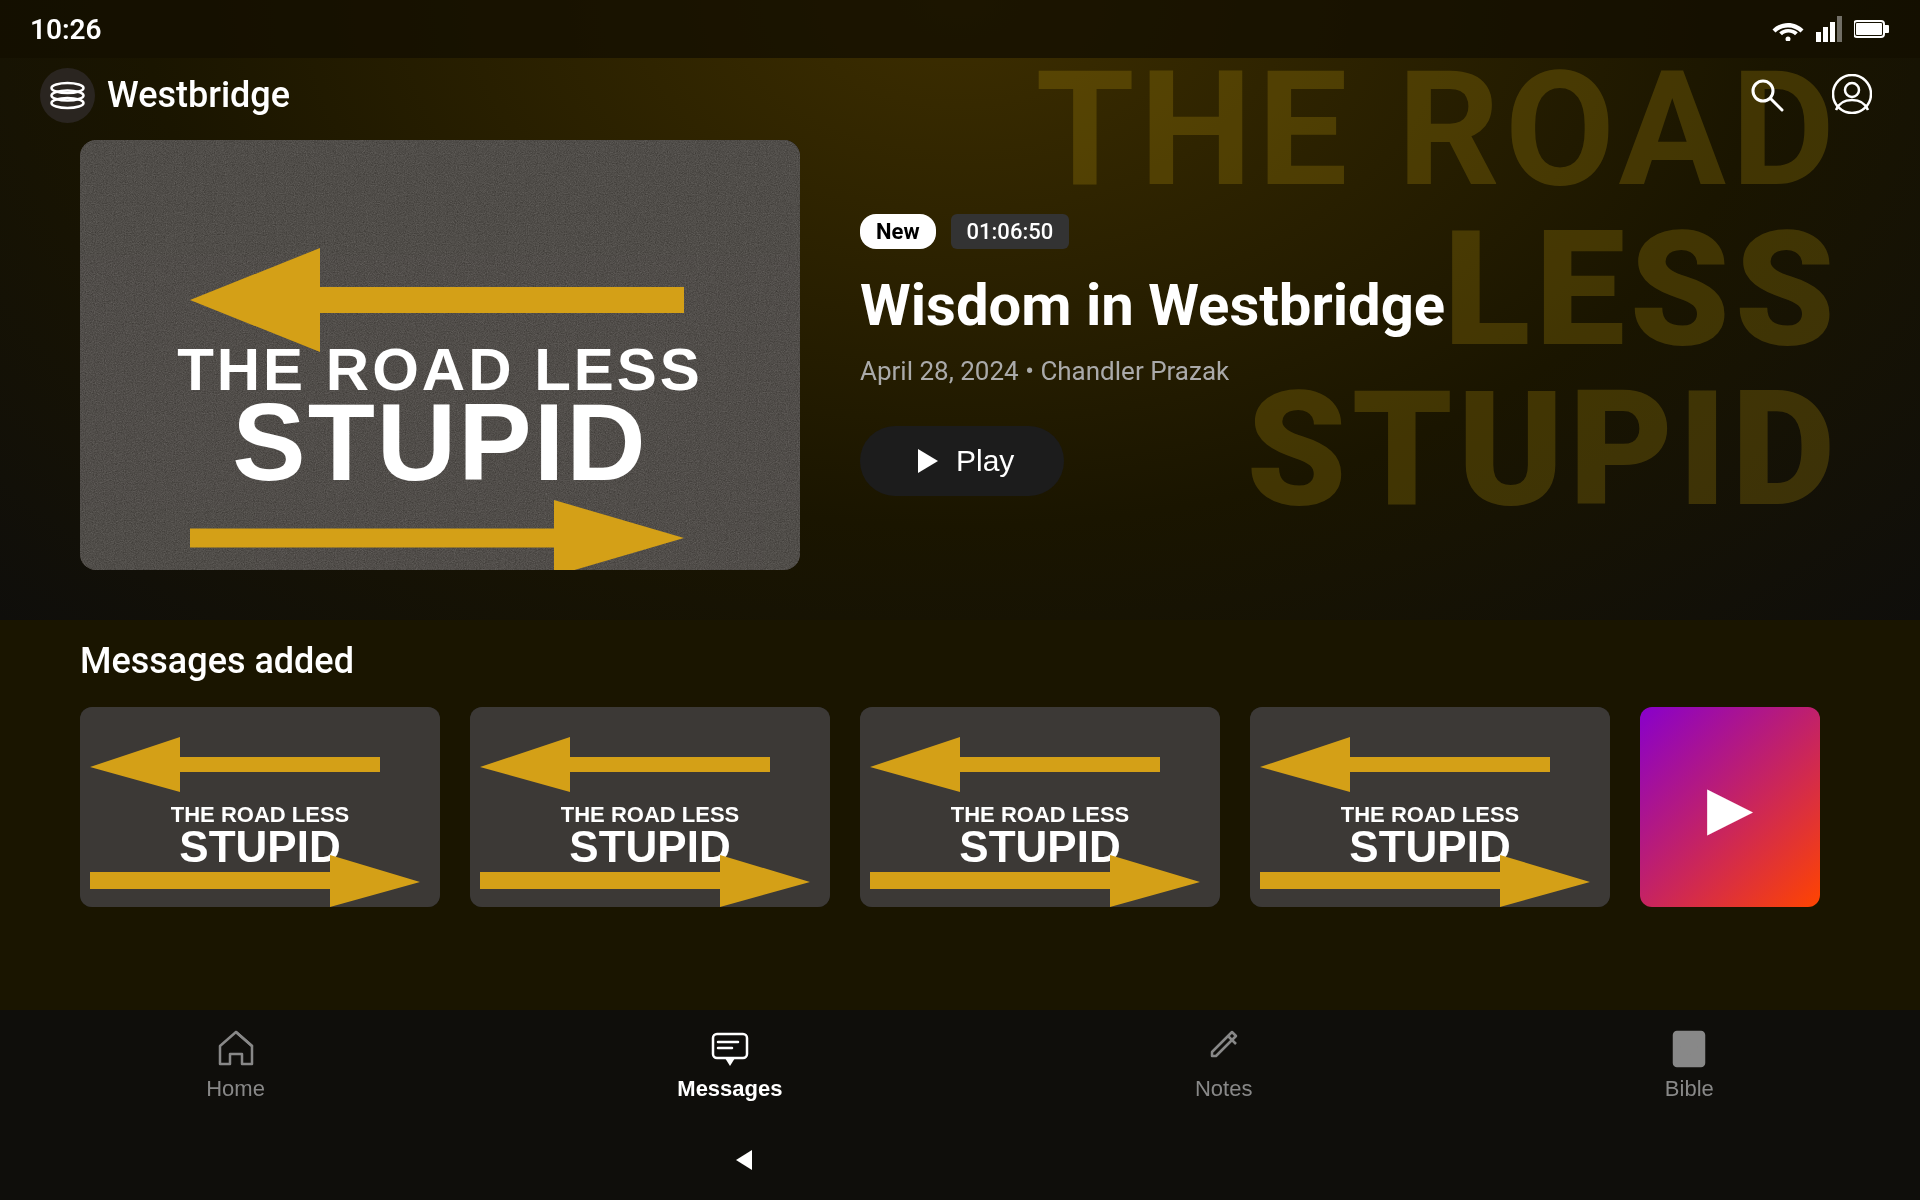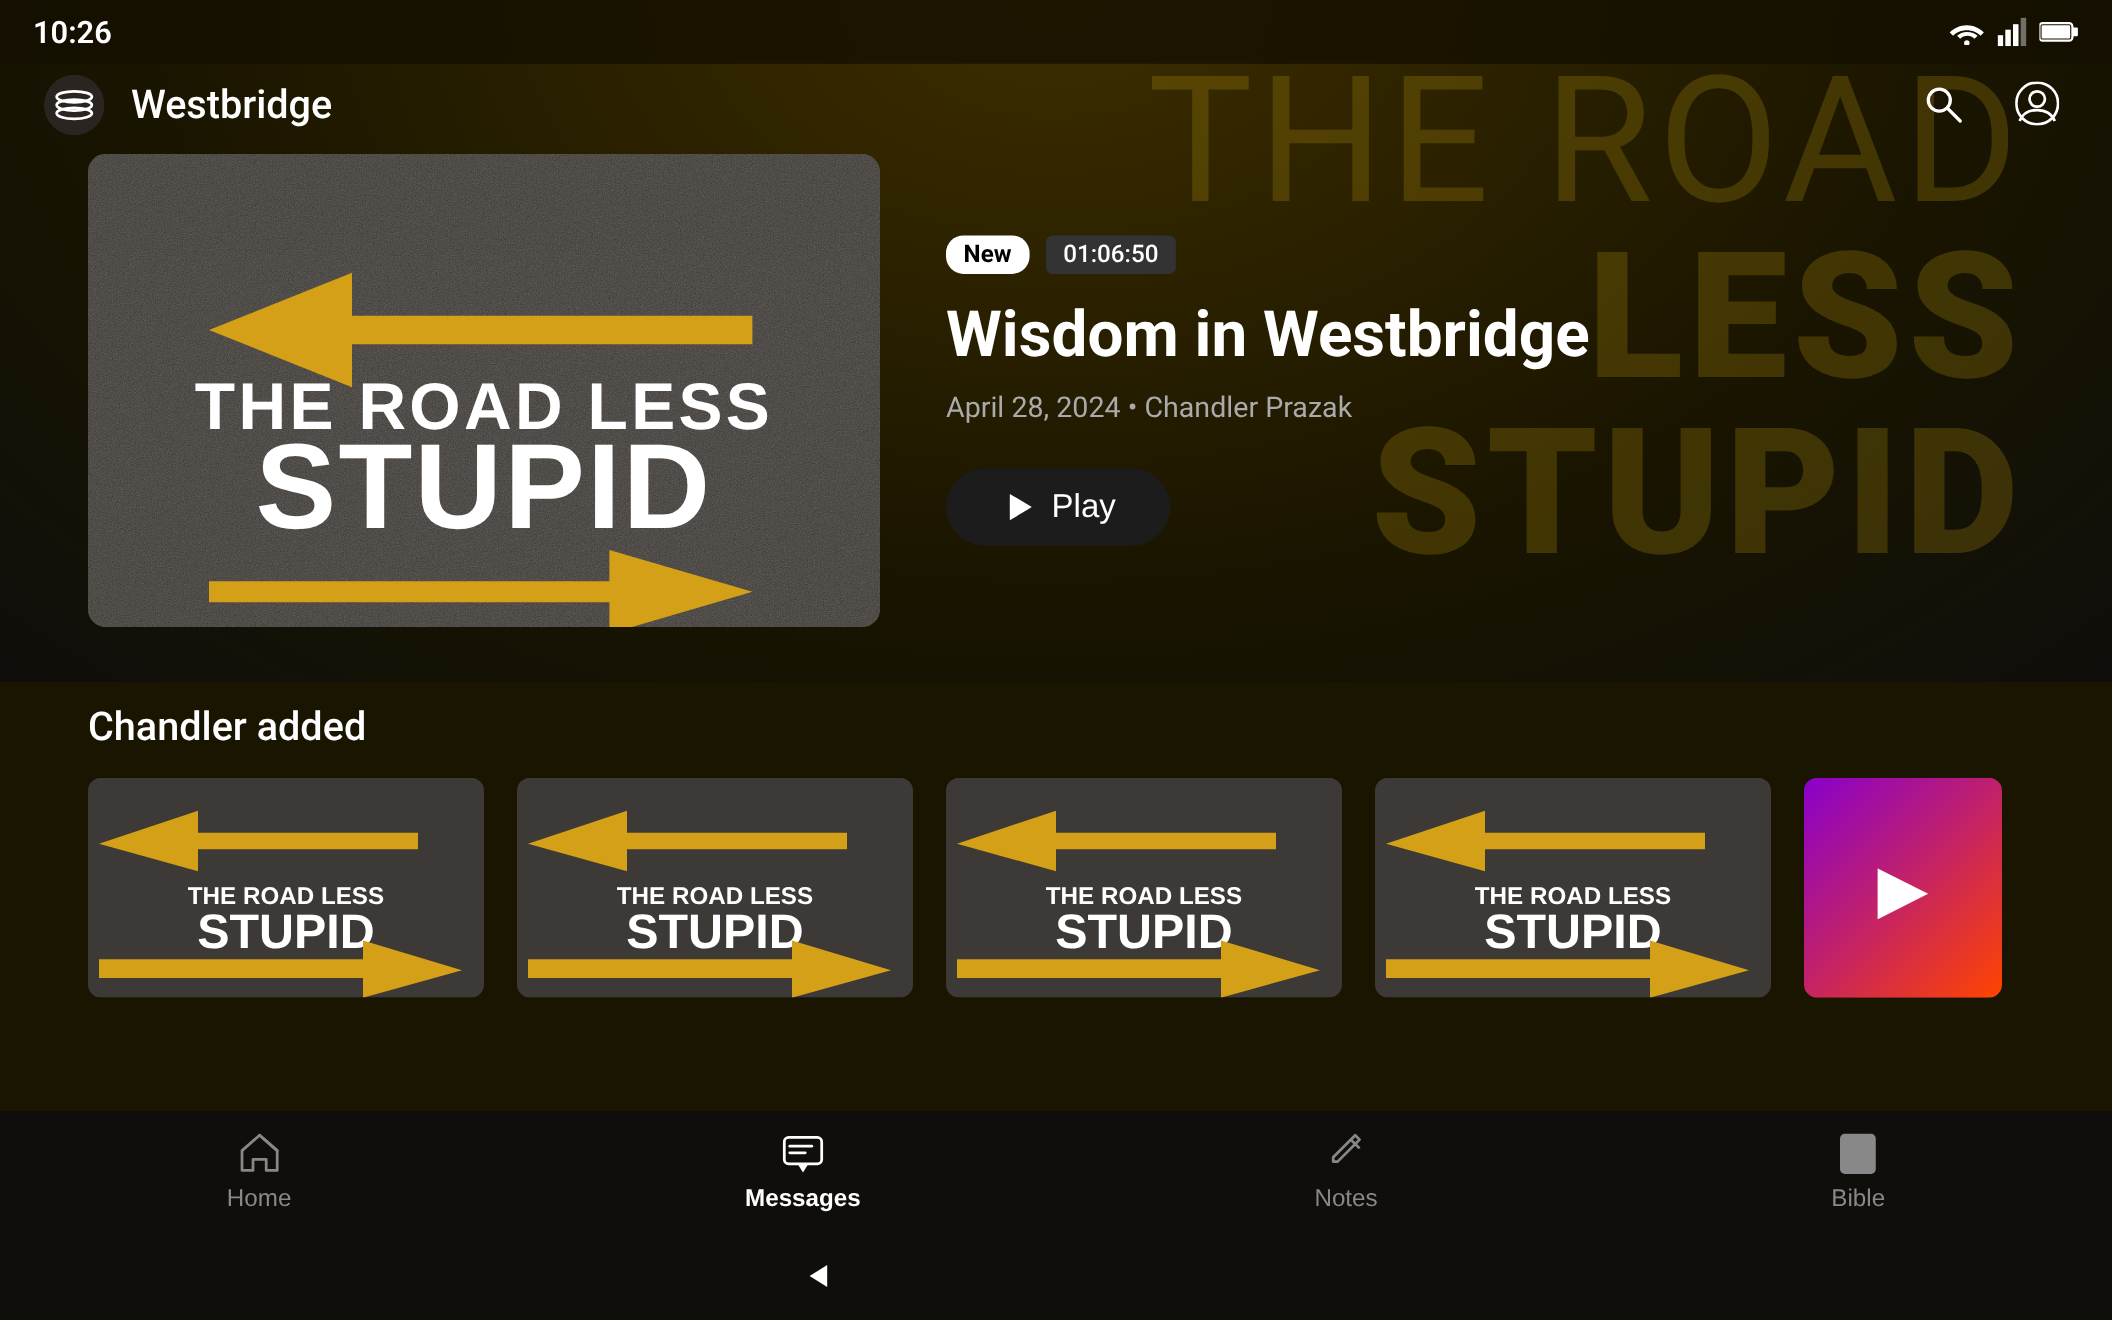--- a/index.html
+++ b/index.html
@@ -46,21 +46,21 @@
       height: 90px;
       display: flex;
       align-items: center;
       justify-content: space-between;
       padding: 0 40px;
       z-index: 100;
     }
     .nav-logo-area {
       display: flex;
       align-items: center;
-      gap: 24px;
+      gap: 12px;
     }
     .nav-logo-icon {
       width: 55px;
       height: 55px;
     }
     .nav-title {
       font-size: 36px;
       font-weight: 500;
       color: #fff;
     }
@@ -92,21 +92,21 @@
       display: flex;
       flex-direction: column;
       align-items: flex-end;
       padding-right: 80px;
       z-index: 1;
       opacity: 0.25;
       pointer-events: none;
     }
     .hero-bg-text-line1 {
       font-size: 160px;
-      font-weight: 400;
+      font-weight: 700;
       color: #b8960c;
       line-height: 1;
       letter-spacing: 5px;
       text-transform: uppercase;
     }
     .hero-bg-text-line2 {
       font-size: 160px;
       font-weight: 900;
       color: #b8960c;
       line-height: 1;
@@ -394,21 +394,21 @@
     <button class="play-btn">
       <svg width="32" height="32" viewBox="0 0 32 32">
         <polygon points="8,4 28,16 8,28" fill="white"></polygon>
       </svg>
       <span>Play</span>
     </button>
   </div>
 </div>
 
 <div class="recently-section">
-  <div class="recently-title">Chandler added</div>
+  <div class="recently-title">Messages added</div>
   <div class="recently-grid">
 
     <div class="recently-card">
       <svg width="360" height="200" viewBox="0 0 360 200">
         <rect width="360" height="200" fill="#3a3530"></rect>
         <rect width="360" height="200" fill="#404040" opacity="0.4"></rect>
 
         <polygon points="10,60 100,30 100,50 300,50 300,65 100,65 100,85" fill="#d4a017"></polygon>
 
         <text x="180" y="115" text-anchor="middle" font-size="22" font-weight="700" fill="white" font-family="Arial">THE ROAD LESS</text>

